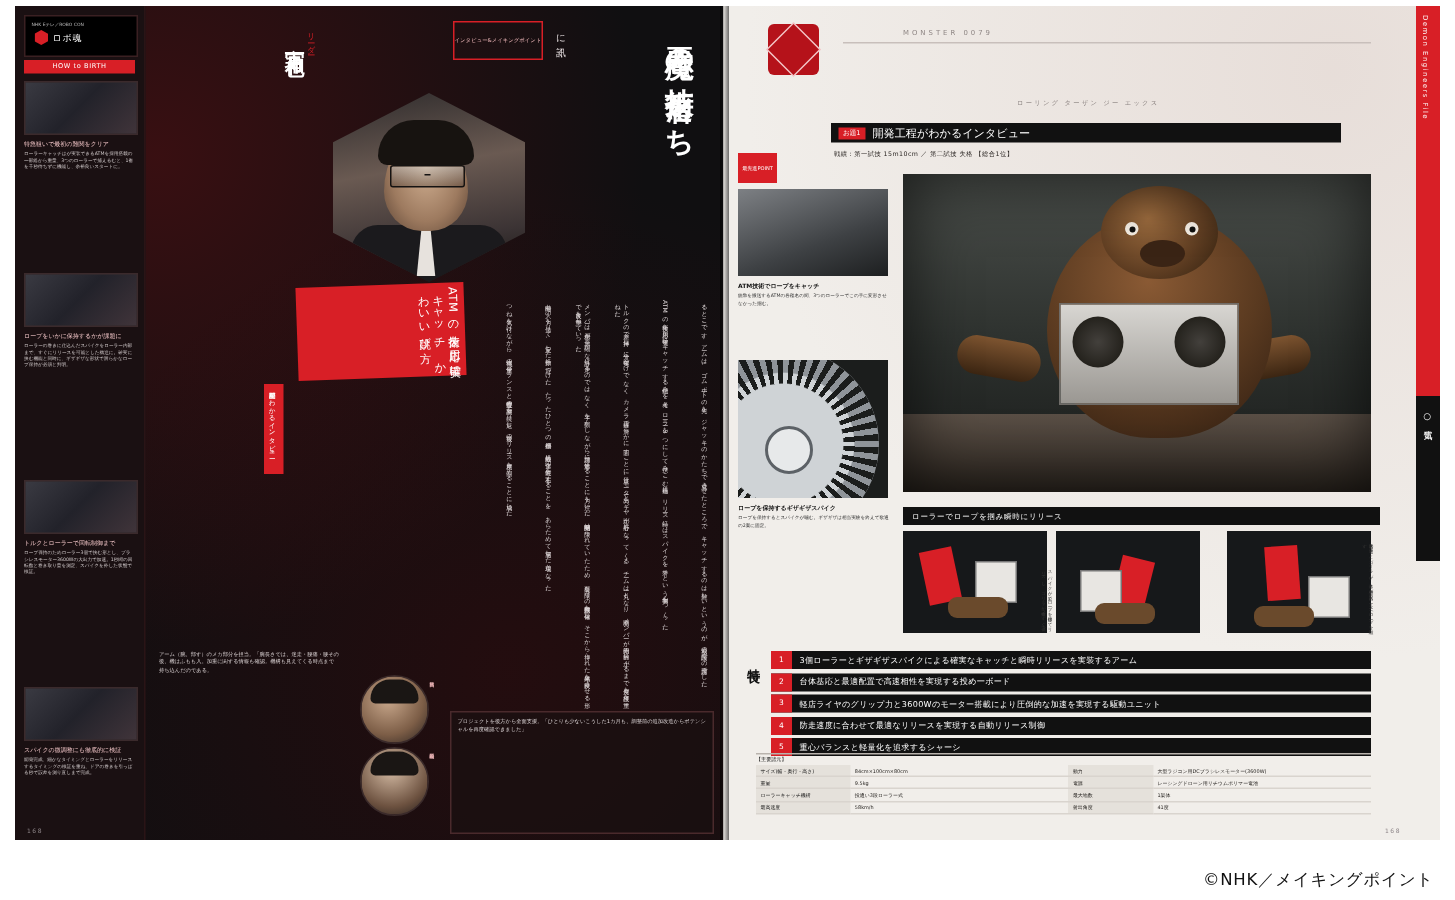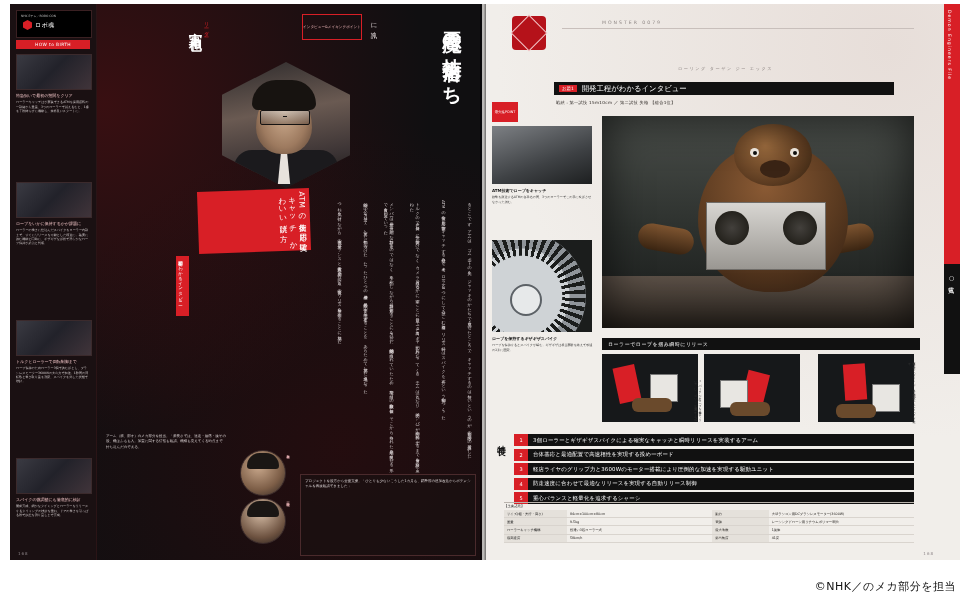--- a/index.html
+++ b/index.html
@@ -383,14 +383,14 @@
         </tbody>
           </table>
       </div>
 
       <div class="rpagenum">168</div>
     </div>
 
     <div class="gutter"></div>
   </div>
 
-  <div class="copyright">©NHK／のメカ部分を担当</div>
+  <div class="copyright">©NHK／メイキングポイント</div>
 </div>
 
 </body></html>

